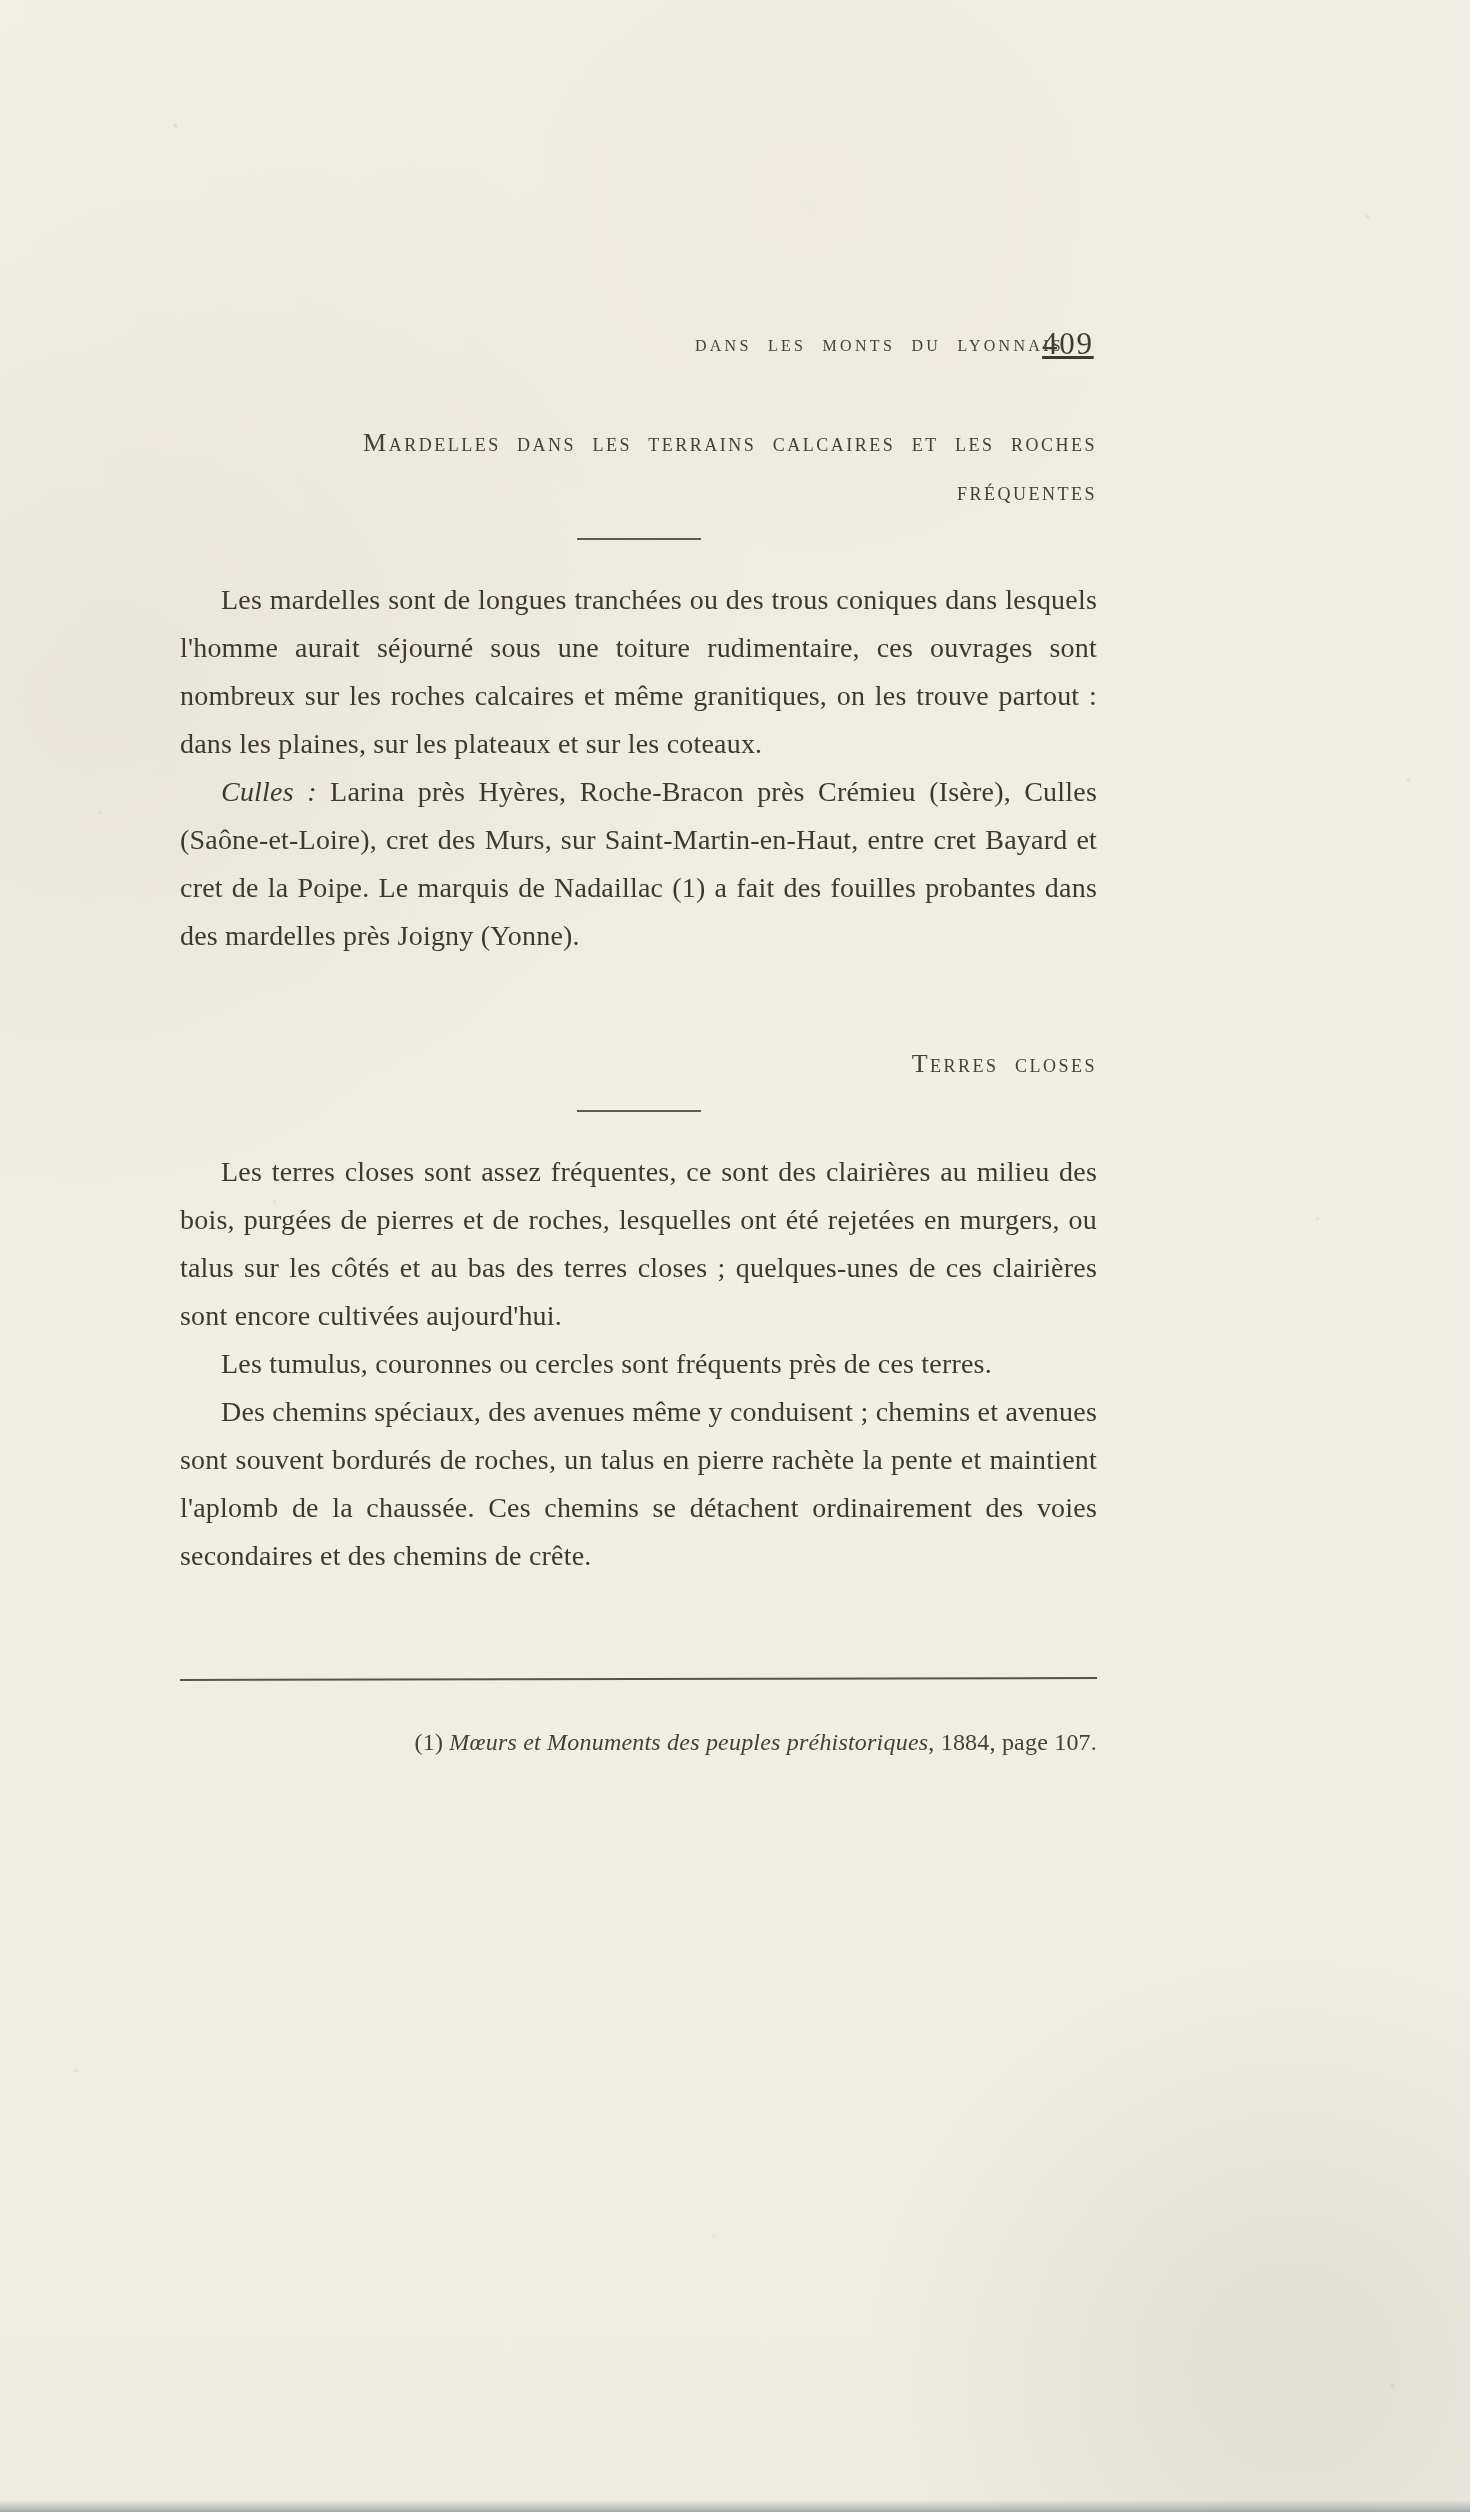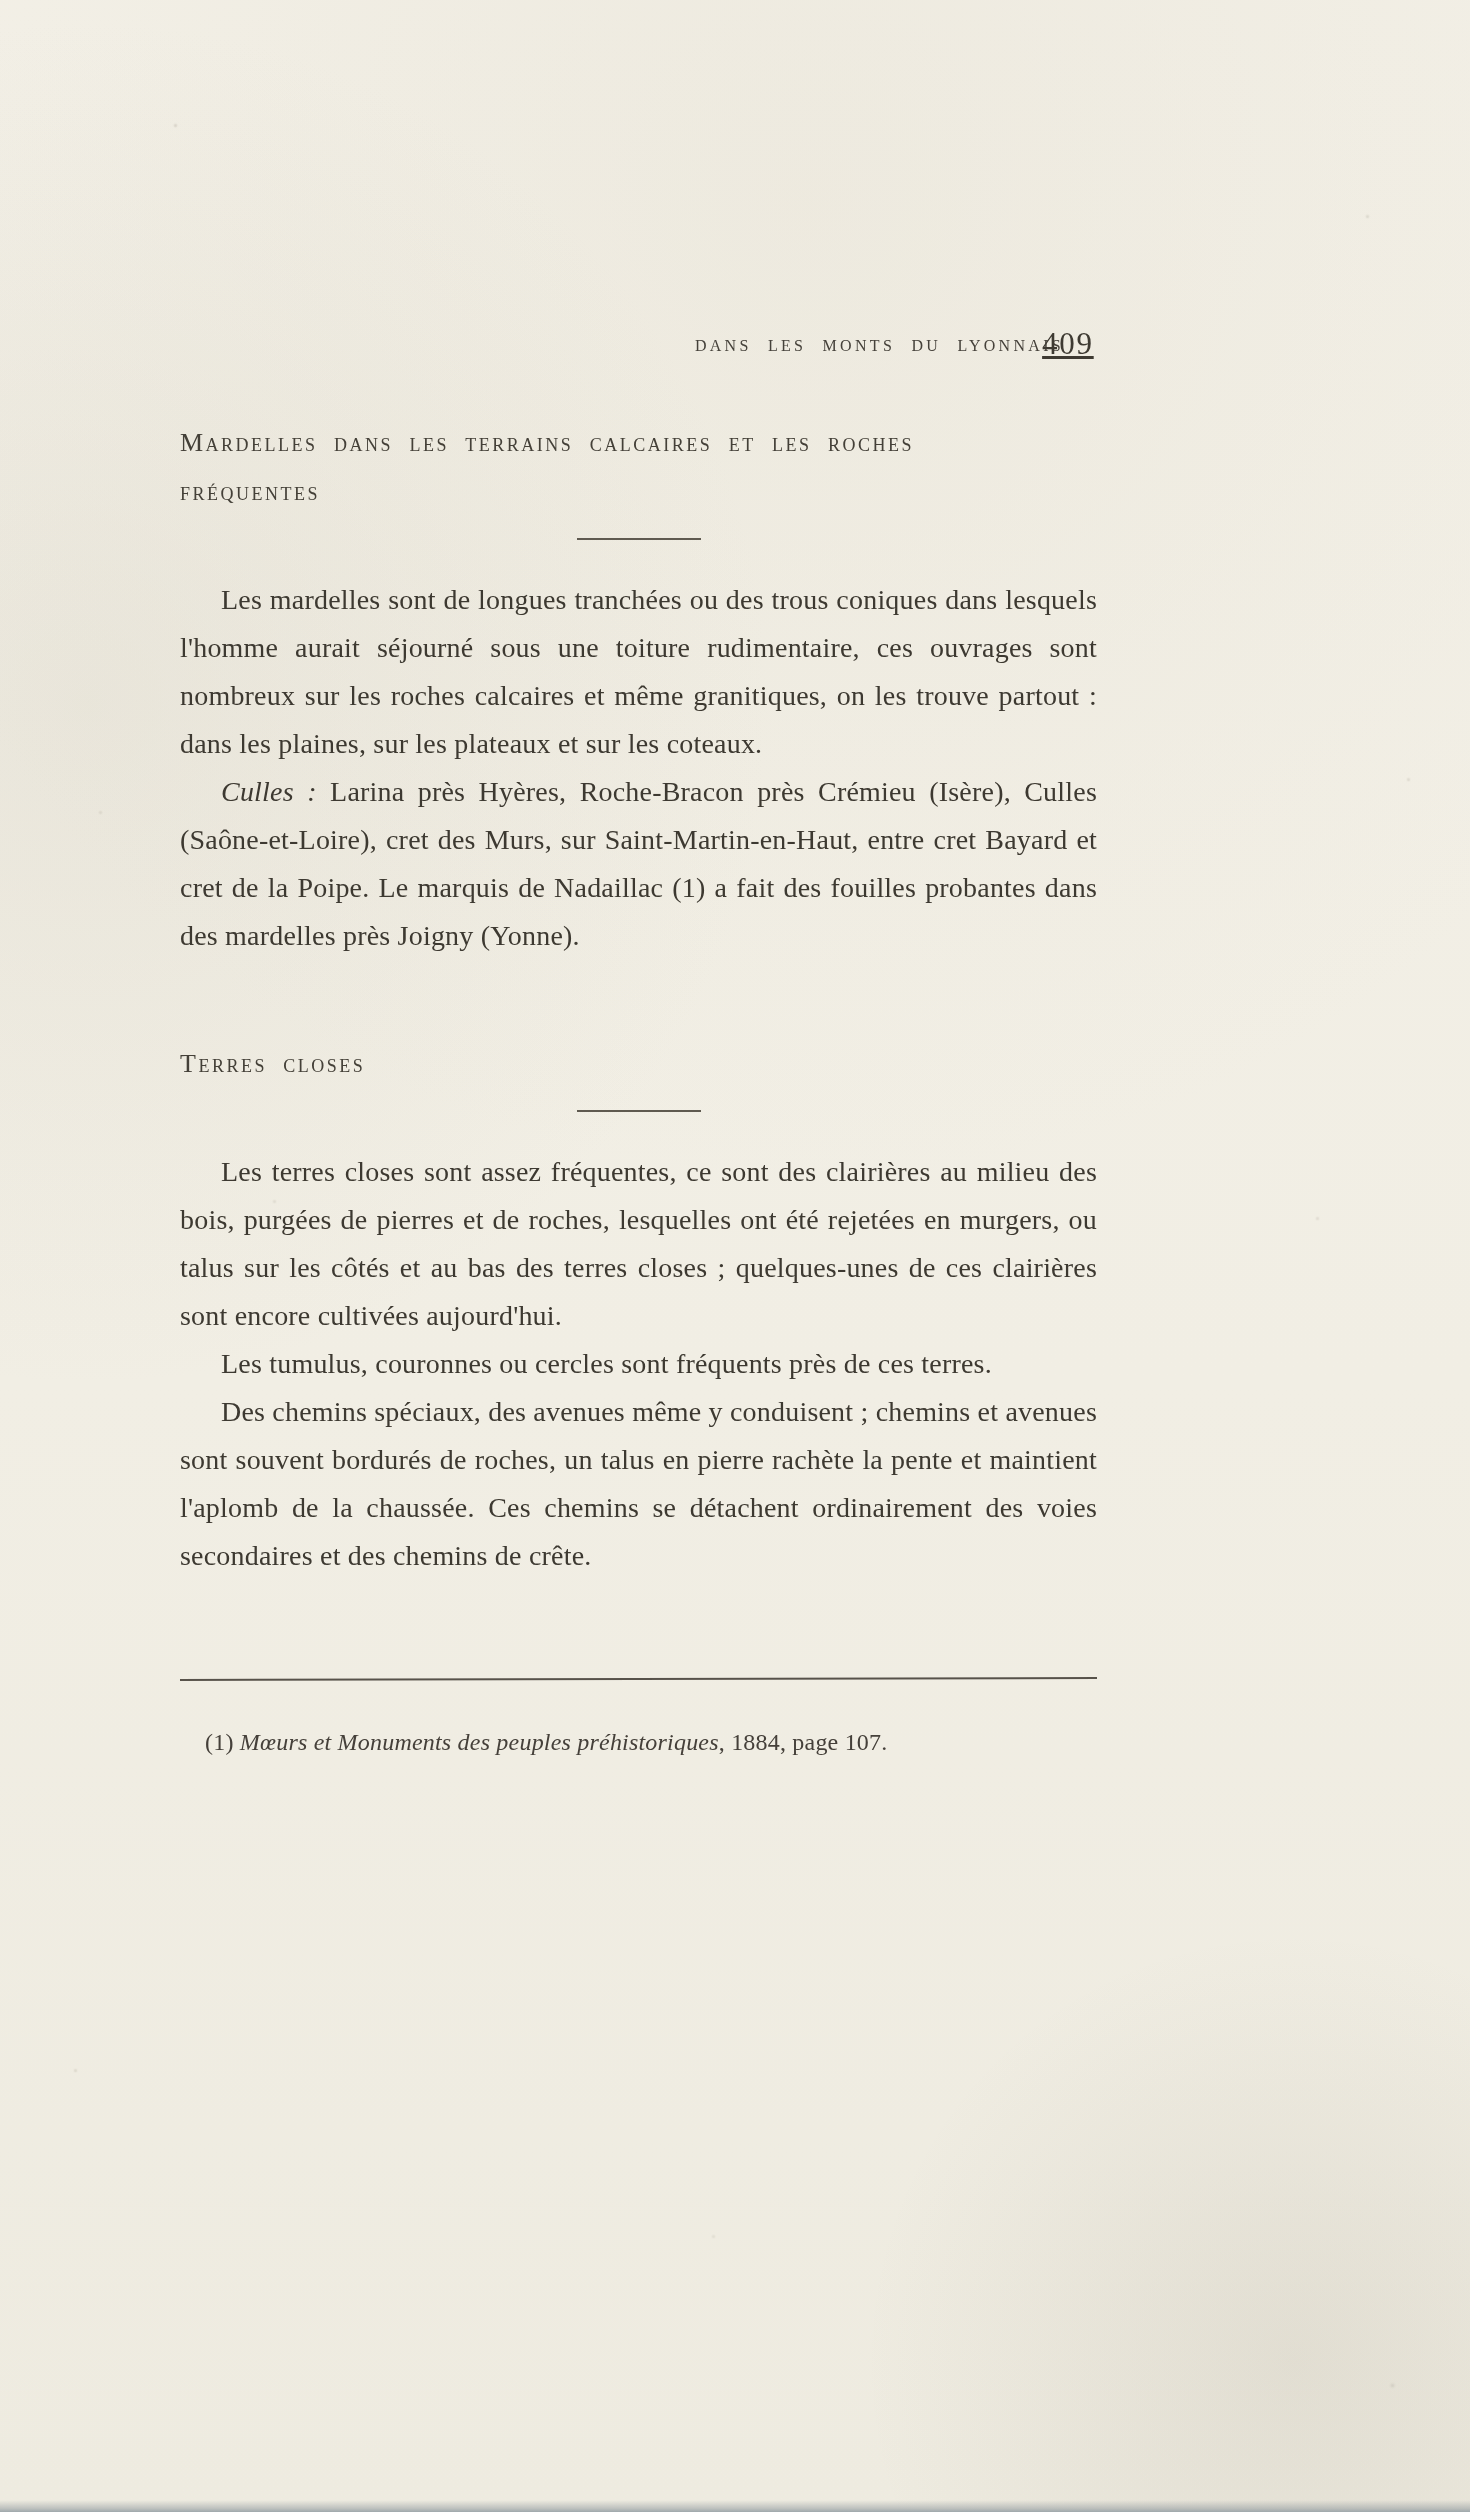--- a/index.html
+++ b/index.html
@@ -73,21 +73,21 @@
     position: absolute;
     right: 3.3px;
     top: -3.3px;
     font-size: 31px;
     letter-spacing: 1.7px;
     color: #3e3a32;
     text-decoration: underline;
   }
 
   .section-heading {
-    text-align: left;
+    text-align: right;
     font-variant: small-caps;
     font-size: 26px;
     letter-spacing: 2.5px;
     word-spacing: 7.4px;
     line-height: 1.9;
     color: #444038;
   }
 
   .divider {
     width: 124px;
@@ -123,20 +123,21 @@
     transform: rotate(-0.12deg);
   }
 
   .footnote {
     margin-top: 45px;
     font-size: 24px;
     line-height: 36px;
     text-indent: 25px;
     color: #45403a;
     letter-spacing: 0.2px;
+    text-align: right;
   }
 </style>
 </head>
 <body>
 
 <div class="speckles"></div>
 
 <div class="text-block">
 
   <div class="running-header">

